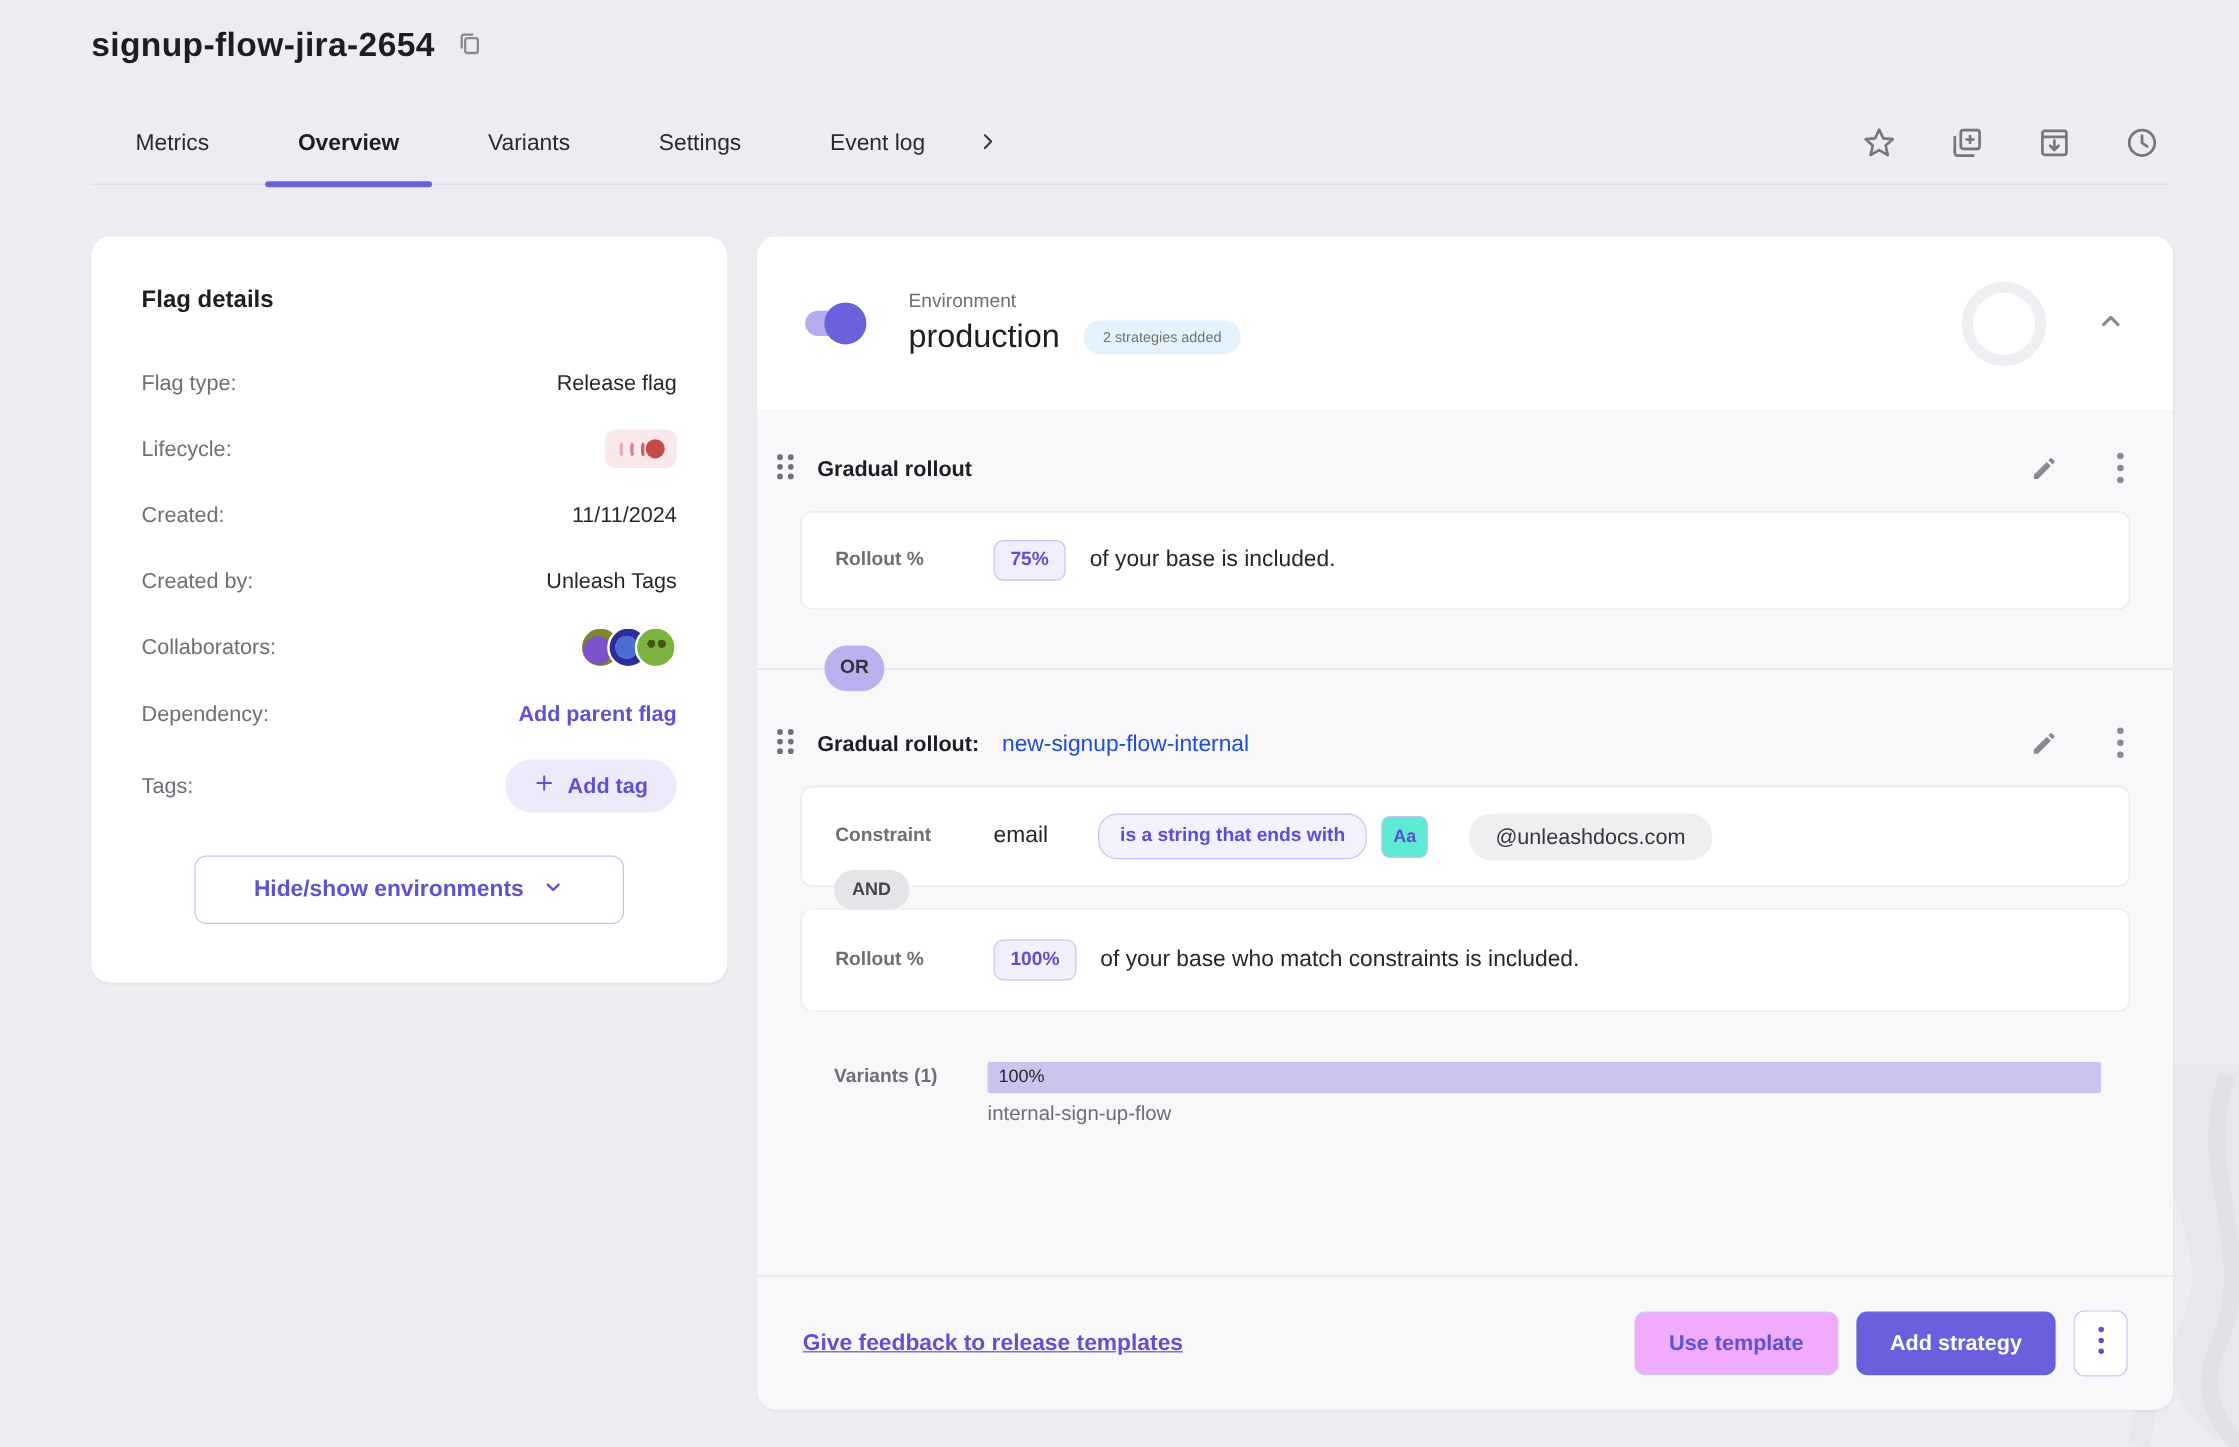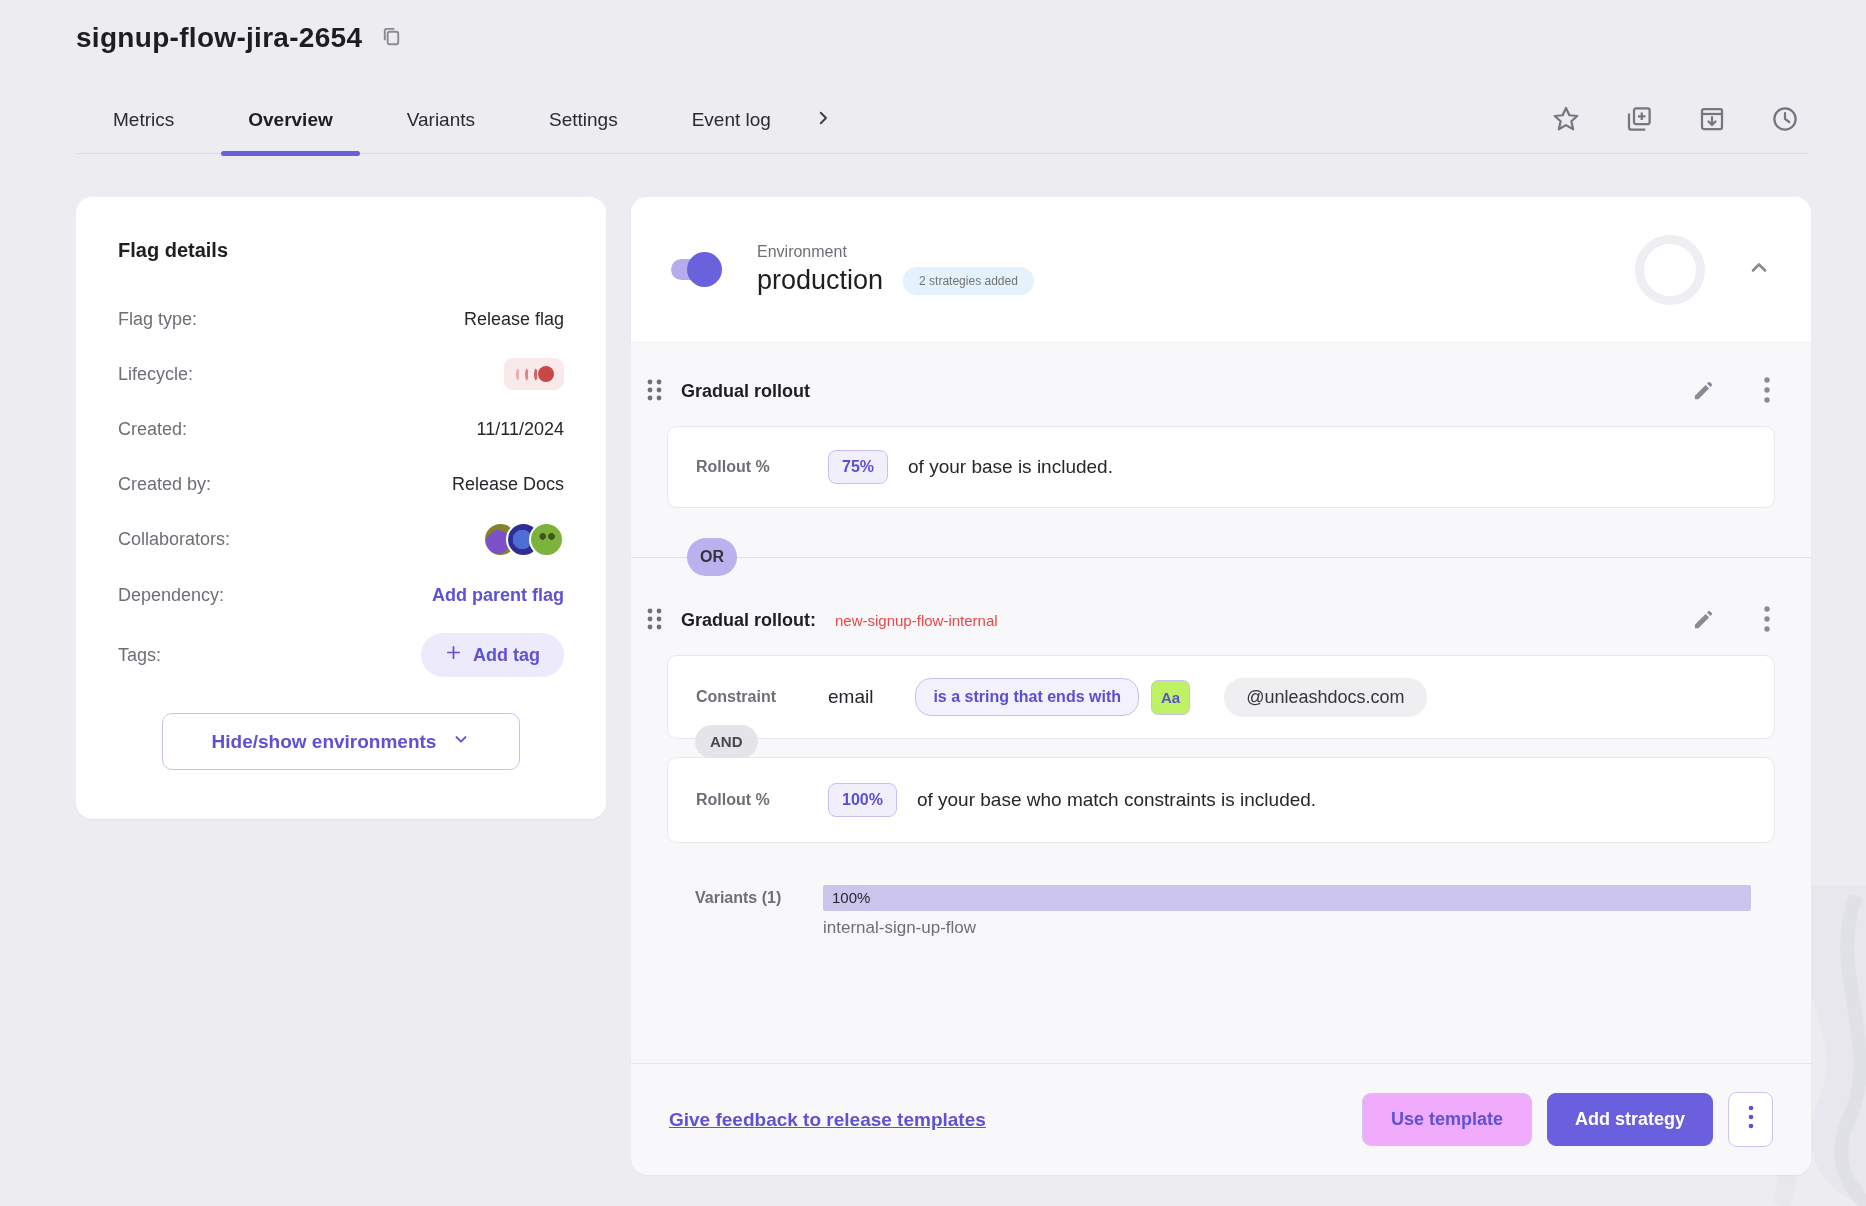--- a/index.html
+++ b/index.html
@@ -60,38 +60,38 @@
   .env-label { font-size:16px; color:#6E6E76; margin-bottom:4px; }
   .env-name-row { display:flex; align-items:center; gap:20px; }
   .env-name { font-size:27px; font-weight:400; color:#1D1D22; }
   .strategies-badge { background:#E3F2FC; color:#737373; font-size:12px; border-radius:16px; padding:7px 16px; }
 
   .env-header-right { margin-left:auto; display:flex; align-items:center; gap:42px; }
   .metrics-ring { width:70px; height:70px; border-radius:50%; border:9px solid #EFEFF3; background:#FFF; }
 
   .strategy-header { display:flex; align-items:center; gap:17px; padding:32px 40px 18px 14px; }
   .strategy-title { font-size:18px; font-weight:800; color:#1D1D22; }
-  .strategy-name { font-size:15px; color:#ef4444; margin-left:2px; }
+  .strategy-name { font-size:19px; color:#1d4ed8; margin-left:2px; }
   .strategy-actions { margin-left:auto; display:flex; align-items:center; gap:48px; }
 
   .inner-card { margin:0 36px; background:#FFF; border:1px solid #E7E7EC; border-radius:10px; display:flex; align-items:center; gap:20px; padding:0 28px; }
   .rollout-card { height:82px; }
   .mini-label { width:112px; flex:none; font-size:16px; font-weight:700; color:#6E6E76; }
   .pct-badge { background:#F1EFFC; border:1px solid #C8C0F2; border-radius:8px; padding:7px 13px; color:#5B4ED6; font-weight:700; font-size:16px; }
   .card-text { font-size:19px; color:#26262C; }
 
   .or-divider { position:relative; height:66px; margin:16px 0 8px; }
   .or-divider::before { content:""; position:absolute; left:0; right:0; top:50%; border-top:1px solid #E2E2E7; }
   .or-pill { position:absolute; left:56px; top:50%; transform:translateY(-50%); background:#BBB1EF; color:#33333E; font-weight:600; font-size:16px; padding:10px 13px; border-radius:20px; }
 
   .stack { position:relative; }
   .constraint-card { height:84px; margin-bottom:18px; }
   .constraint-field { font-size:19px; color:#26262C; margin-right:22px; }
   .operator-badge { background:#F3F1FD; border:1px solid #C8C0F2; border-radius:16px; padding:9px 17px; color:#5B4ED6; font-weight:700; font-size:16px; }
-  .case-badge { background:#bef264; border:1px solid #C8C0F2; border-radius:7px; padding:8px 9px; color:#5B4ED6; font-weight:600; font-size:15px; margin-left:-8px; }
+  .case-badge { background:#5eead4; border:1px solid #C8C0F2; border-radius:7px; padding:8px 9px; color:#5B4ED6; font-weight:600; font-size:15px; margin-left:-8px; }
   .value-pill { background:#EFEFF1; border-radius:19px; padding:9px 22px; color:#35353B; font-size:18px; margin-left:14px; }
   .and-pill { position:absolute; left:64px; top:70px; z-index:2; background:#E5E5E9; color:#46464E; font-weight:600; font-size:15px; padding:8px 15px; border-radius:17px; }
   .rollout2-card { height:86px; }
 
   .variants-row { display:flex; align-items:center; margin:42px 60px 0 64px; }
   .variants-label { width:128px; flex:none; font-size:16px; font-weight:700; color:#6E6E76; }
   .variant-bar { flex:1; height:26px; background:#CBC5ED; border-radius:2px; font-size:15px; color:#26262C; line-height:26px; padding-left:9px; }
   .variant-name { margin:7px 60px 0 192px; font-size:17px; color:#6E6E76; }
 
   .env-footer { margin-top:auto; border-top:1px solid #E4E4E9; padding:28px 38px; display:flex; align-items:center; }
@@ -193,21 +193,21 @@
       </span>
     </div>
 
     <div class="fd-row">
       <span class="fd-label">Created:</span>
       <span class="fd-value">11/11/2024</span>
     </div>
 
     <div class="fd-row">
       <span class="fd-label">Created by:</span>
-      <span class="fd-value">Release Docs</span>
+      <span class="fd-value">Unleash Tags</span>
     </div>
 
     <div class="fd-row">
       <span class="fd-label">Collaborators:</span>
       <span class="avatars">
         <span class="avatar a1"></span>
         <span class="avatar a2"></span>
         <span class="avatar a3"></span>
       </span>
     </div>

